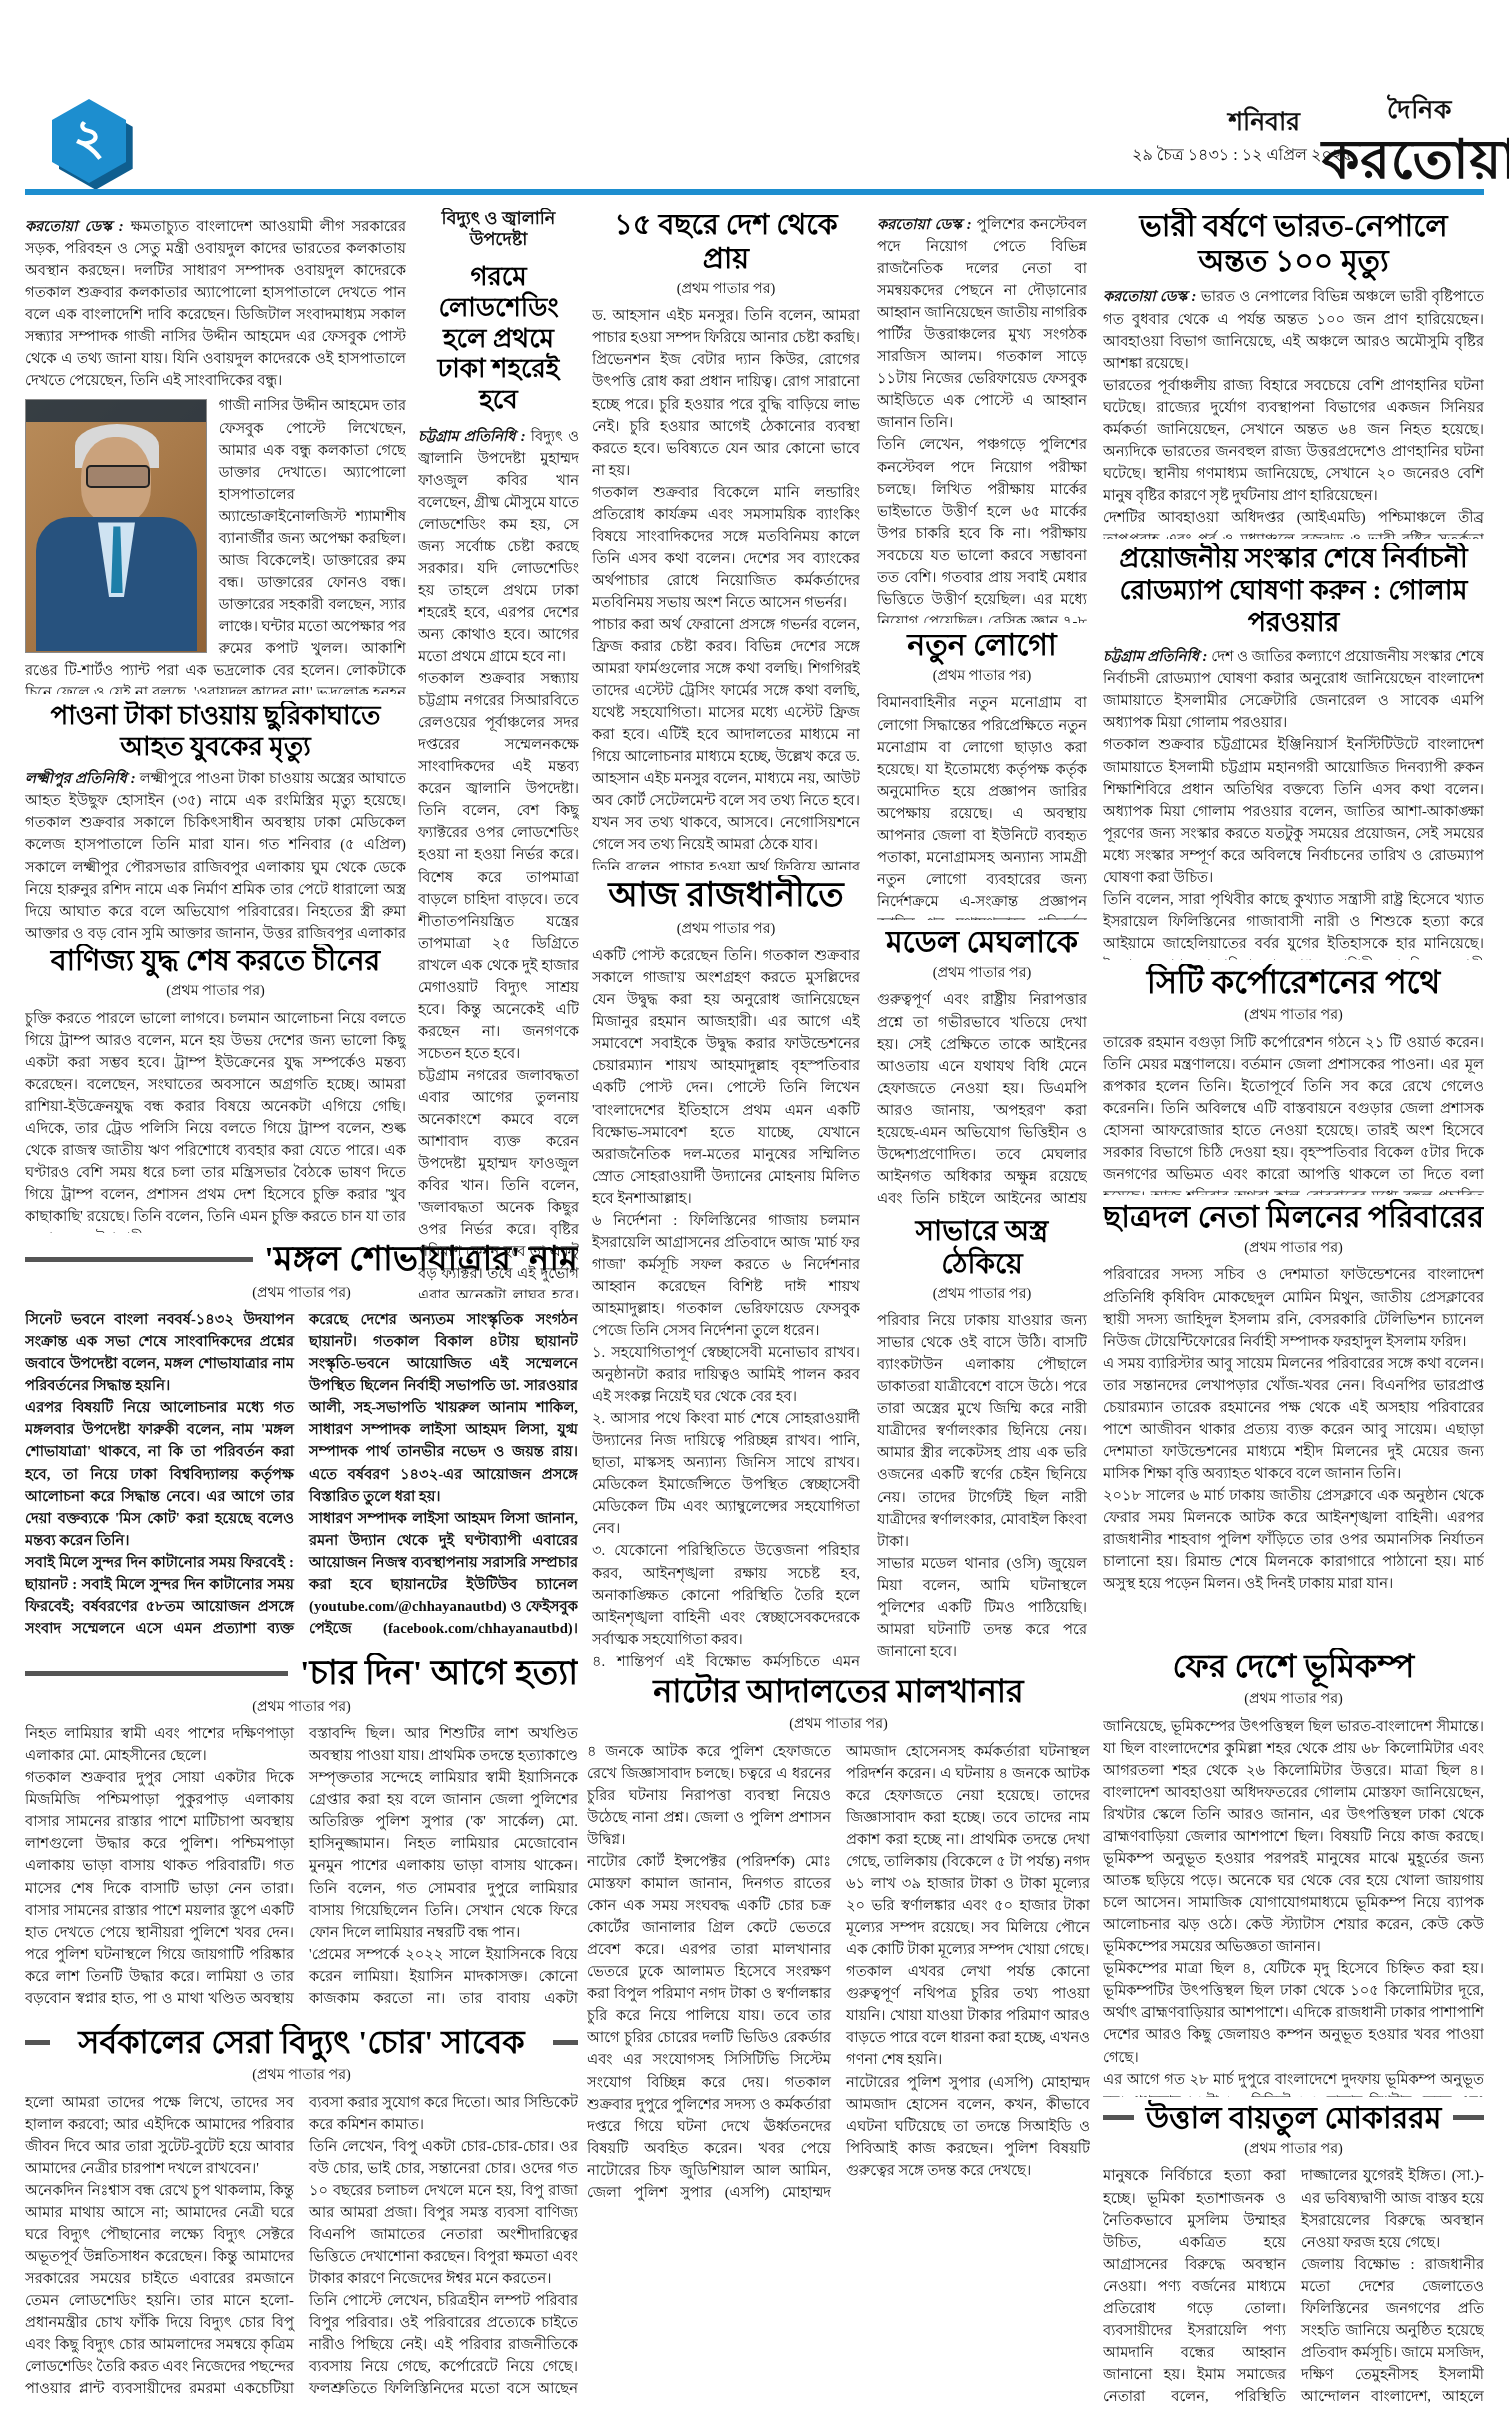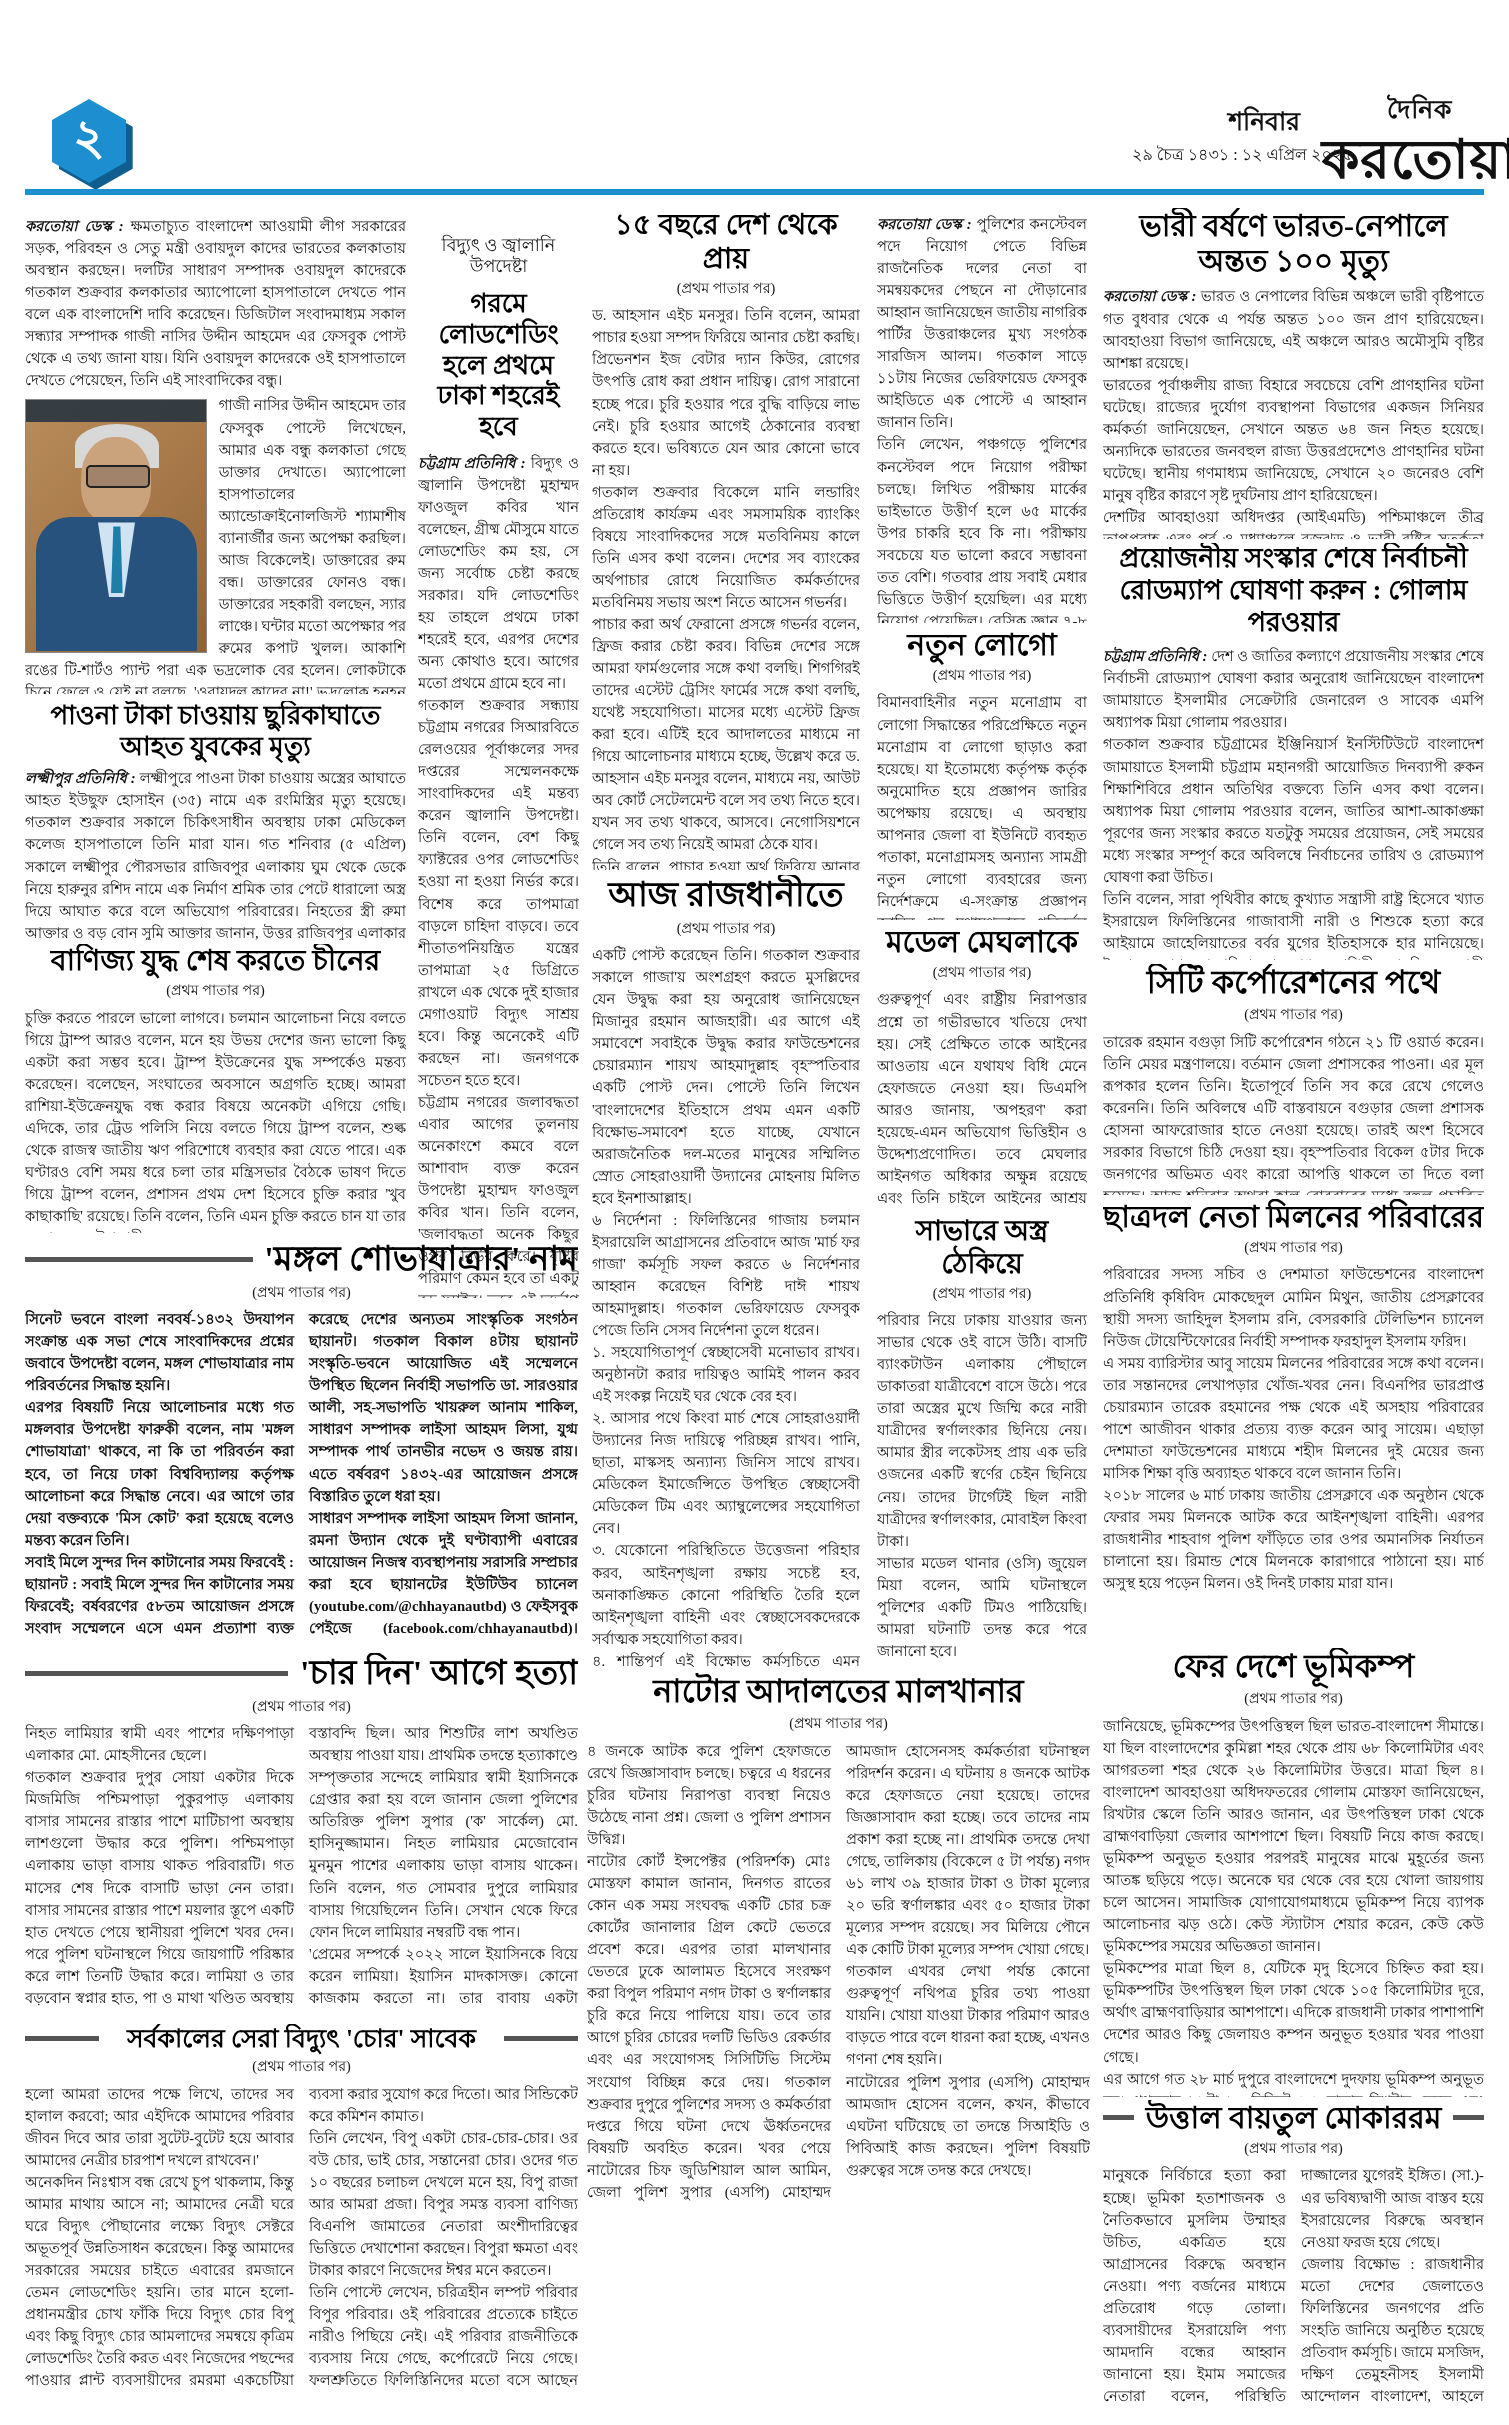--- a/index.html
+++ b/index.html
@@ -16,21 +16,21 @@
   .mast-day{font-weight:bold;font-size:25px;line-height:1.1;}
   .mast-date{font-size:16px;margin-top:6.7px;white-space:nowrap;}
   .mast-bar{width:7.5px;height:99px;background:#1d8ecf;}
   .mast-logo{padding-left:10px;text-align:center;}
   .logo-top{font-size:25px;font-weight:900;letter-spacing:0.8px;}
   .logo-main{font-size:54px;font-weight:900;line-height:1.0;letter-spacing:0.8px;}
   .toprule{position:absolute;left:25px;top:189px;width:1459px;height:5.9px;background:#1d8ecf;}
   
   .art{position:absolute;overflow:hidden;}
   .hl{font-weight:900;text-align:center;line-height:1.18;color:#000;}
-  .kicker{font-weight:normal;text-align:center;font-size:17.6px;line-height:1.2;margin-top:27px;}
+  .kicker{font-weight:bold;text-align:center;font-size:17.6px;line-height:1.2;}
   .ptp{text-align:center;font-size:14.3px;margin:1.7px 0 3.4px 0;}
   .byline{font-weight:bold;font-style:italic;}
   .body{font-size:14.7px;line-height:1.5;text-align:justify;white-space:pre-line;}
   .hl-flex{display:flex;align-items:center;gap:11.7px;}
   .hl-flex .line{flex:1;height:5px;background:#555;}
   .hl-flex .t{white-space:nowrap;}
   
   .photo{float:left;width:180px;height:252px;margin:5px 11.7px 3.4px 0;position:relative;overflow:hidden;
          background:linear-gradient(135deg,#b98c5a 0%,#a97b4b 45%,#8f6236 100%);border:0.8px solid #888;}
   .photo .banner{position:absolute;top:0;left:0;right:0;height:22px;background:#20303f;opacity:.85;}
@@ -113,21 +113,21 @@
       <span class="t">'চার দিন' আগে হত্যা</span>
     </div>
     <div class="ptp">(প্রথম পাতার পর)</div>
     <div class="body" style="column-count:2;column-gap:15px;height:289px;">নিহত লামিয়ার স্বামী এবং পাশের দক্ষিণপাড়া এলাকার মো. মোহসীনের ছেলে।
 গতকাল শুক্রবার দুপুর সোয়া একটার দিকে মিজমিজি পশ্চিমপাড়া পুকুরপাড় এলাকায় বাসার সামনের রাস্তার পাশে মাটিচাপা অবস্থায় লাশগুলো উদ্ধার করে পুলিশ। পশ্চিমপাড়া এলাকায় ভাড়া বাসায় থাকত পরিবারটি। গত মাসের শেষ দিকে বাসাটি ভাড়া নেন তারা। বাসার সামনের রাস্তার পাশে ময়লার স্তূপে একটি হাত দেখতে পেয়ে স্থানীয়রা পুলিশে খবর দেন। পরে পুলিশ ঘটনাস্থলে গিয়ে জায়গাটি পরিষ্কার করে লাশ তিনটি উদ্ধার করে। লামিয়া ও তার বড়বোন স্বপ্নার হাত, পা ও মাথা খণ্ডিত অবস্থায় বস্তাবন্দি ছিল। আর শিশুটির লাশ অখণ্ডিত অবস্থায় পাওয়া যায়। প্রাথমিক তদন্তে হত্যাকাণ্ডে সম্পৃক্ততার সন্দেহে লামিয়ার স্বামী ইয়াসিনকে গ্রেপ্তার করা হয় বলে জানান জেলা পুলিশের অতিরিক্ত পুলিশ সুপার ('ক' সার্কেল) মো. হাসিনুজ্জামান। নিহত লামিয়ার মেজোবোন মুনমুন পাশের এলাকায় ভাড়া বাসায় থাকেন। তিনি বলেন, গত সোমবার দুপুরে লামিয়ার বাসায় গিয়েছিলেন তিনি। সেখান থেকে ফিরে ফোন দিলে লামিয়ার নম্বরটি বন্ধ পান।
 'প্রেমের সম্পর্কে ২০২২ সালে ইয়াসিনকে বিয়ে করেন লামিয়া। ইয়াসিন মাদকাসক্ত। কোনো কাজকাম করতো না। তার বাবায় একটা অটোরিকশা কিনে দিলেও ঠিকমতো সেটাও চালাইতো না। কাজকাম না করায় প্রায়ই বোনের কাছে টাকা চাইয়া ঝগড়া করতো। টাকা না দিলে মারধরও করতো। ও ছাড়া আর কারো এইসব খুন করার কারণ নাই', বলেন লামিয়ার মেজোবোন মুনমুন।
 নিহতরা যে বাসায় থাকতেন সেখানে হত্যাকাণ্ডের কোনো আলামত পাওয়া যায়নি জানিয়ে পুলিশ কর্মকর্তা হাসিনুজ্জামান বলেন, 'প্রাথমিক জিজ্ঞাসাবাদে গ্রেপ্তার ইয়াসিন খুনের ব্যাপারে কোনোকিছু স্বীকার করেননি।' হত্যাকাণ্ডের সঙ্গে অন্য কেউ জড়িত কিনা খতিয়ে দেখা হচ্ছে জানিয়ে হাসিনুজ্জামান বলেন, 'সন্ধ্যা সাতটা পর্যন্ত এই ঘটনায় থানায় কোনো মামলা হয়নি।'</div>
   </div>
 
   <div class="art" style="left:25px;top:2024px;width:553px;height:394px;">
-    <div class="hl hl-flex" style="font-size:25px;gap:28px;">
+    <div class="hl hl-flex" style="font-size:32px;gap:28px;">
       <span class="line"></span>
       <span class="t">সর্বকালের সেরা বিদ্যুৎ 'চোর' সাবেক</span>
       <span class="line"></span>
     </div>
     <div class="ptp">(প্রথম পাতার পর)</div>
     <div class="body" style="column-count:2;column-gap:15px;height:319px;">হলো আমরা তাদের পক্ষে লিখে, তাদের সব হালাল করবো; আর এইদিকে আমাদের পরিবার জীবন দিবে আর তারা সুটেট-বুটেট হয়ে আবার আমাদের নেত্রীর চারপাশ দখলে রাখবেন।'
 অনেকদিন নিঃশ্বাস বন্ধ রেখে চুপ থাকলাম, কিন্তু আমার মাথায় আসে না; আমাদের নেত্রী ঘরে ঘরে বিদ্যুৎ পৌছানোর লক্ষ্যে বিদ্যুৎ সেক্টরে অভূতপূর্ব উন্নতিসাধন করেছেন। কিন্তু আমাদের সরকারের সময়ের চাইতে এবারের রমজানে তেমন লোডশেডিং হয়নি। তার মানে হলো-প্রধানমন্ত্রীর চোখ ফাঁকি দিয়ে বিদ্যুৎ চোর বিপু এবং কিছু বিদ্যুৎ চোর আমলাদের সমন্বয়ে কৃত্রিম লোডশেডিং তৈরি করত এবং নিজেদের পছন্দের পাওয়ার প্লান্ট ব্যবসায়ীদের রমরমা একচেটিয়া ব্যবসা করার সুযোগ করে দিতো। আর সিন্ডিকেট করে কমিশন কামাত।
 তিনি লেখেন, 'বিপু একটা চোর-চোর-চোর। ওর বউ চোর, ভাই চোর, সন্তানেরা চোর। ওদের গত ১০ বছরের চলাচল দেখলে মনে হয়, বিপু রাজা আর আমরা প্রজা। বিপুর সমস্ত ব্যবসা বাণিজ্য বিএনপি জামাতের নেতারা অংশীদারিত্বের ভিত্তিতে দেখাশোনা করছেন। বিপুরা ক্ষমতা এবং টাকার কারণে নিজেদের ঈশ্বর মনে করতেন।
 তিনি পোস্টে লেখেন, চরিত্রহীন লম্পট পরিবার বিপুর পরিবার। ওই পরিবারের প্রত্যেকে চাইতে নারীও পিছিয়ে নেই। এই পরিবার রাজনীতিকে ব্যবসায় নিয়ে গেছে, কর্পোরেটে নিয়ে গেছে। ফলশ্রুতিতে ফিলিস্তিনিদের মতো বসে আছেন শক্তিশালী কিছু মানুষ। তারা আমাদের এইদিকে এই দেড়টার দিকে তিনি বলেন, ফেসবুক পোস্টে বিদ্যুৎ চোর নিয়ে ইউনূস সরকারের কাছে প্রশ্ন রাখেন তিনি।</div>
   </div>

